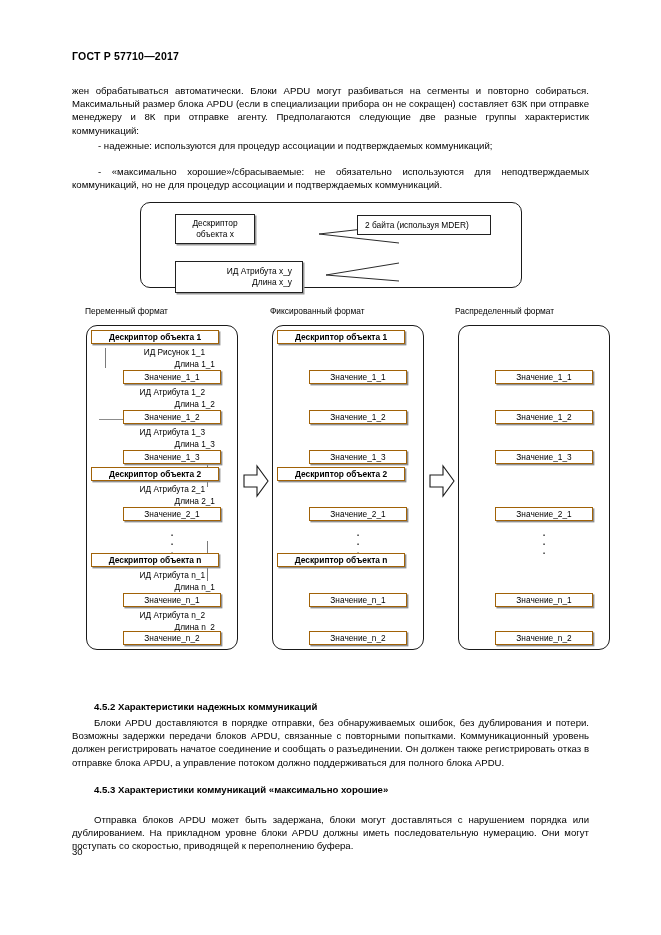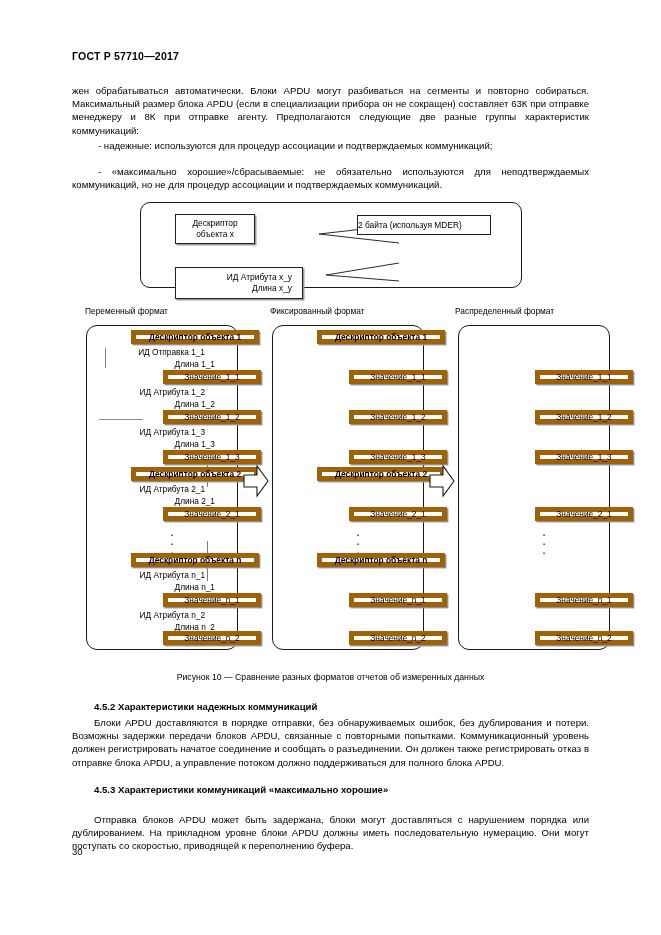--- a/index.html
+++ b/index.html
@@ -94,49 +94,48 @@
     font-size: 8.4px;
     line-height: 11px;
     display: flex;
     flex-direction: column;
     justify-content: center;
     align-items: center;
     text-align: center;
   }
   .sbox.shadow { box-shadow: 1.5px 1.5px 0 #9a9a9a; }
   .sbox.ralign { align-items: flex-end; padding-right: 10px; }
-  .sbox.lalign { align-items: flex-start; }
+  .sbox.lalign { align-items: flex-start; padding-left: 7px; }
 
   
   .col-title {
     position: absolute;
     font-size: 8.4px;
     text-align: left;
     white-space: nowrap;
   }
   .panel {
     position: absolute;
     box-sizing: border-box;
     border: 1px solid #1a1a1a;
     border-radius: 11px;
     background: #fff;
   }
   .fbox {
     position: absolute;
     box-sizing: border-box;
-    border: 5px solid #a16207;
+    border: 1px solid #a16207;
     background: #fff;
     font-size: 8.3px;
     line-height: 12px;
     display: flex;
     align-items: center;
     justify-content: center;
     white-space: nowrap;
     box-shadow: 1.4px 1.4px 0 #8f8f8f;
-    margin-left: 40px;
   }
   .fbox.bold { font-weight: bold; font-size: 8.4px; }
   .plain {
     position: absolute;
     font-size: 8.3px;
     line-height: 11px;
     white-space: nowrap;
   }
   .plain.r { text-align: right; }
   .tickline {
@@ -181,21 +180,21 @@
       <line x1="178" y1="31" x2="258" y2="40" stroke="#2b2b2b" stroke-width="1"></line>
       <line x1="185" y1="72" x2="258" y2="60" stroke="#2b2b2b" stroke-width="1"></line>
       <line x1="185" y1="72" x2="258" y2="78" stroke="#2b2b2b" stroke-width="1"></line>
     </svg>
 
     <div class="sbox shadow" style="left:34px;top:11px;width:80px;height:30px;">
       <span>Дескриптор</span>
       <span>объекта x</span>
     </div>
 
-    <div class="sbox shadow ralign" style="left:34px;top:64px;width:128px;height:32px;">
+    <div class="sbox shadow ralign" style="left:34px;top:58px;width:128px;height:32px;">
       <span>ИД Атрибута x_y</span>
       <span>Длина x_y</span>
     </div>
 
     <div class="sbox lalign" style="left:216px;top:12px;width:134px;height:20px;">
       <span>2 байта (используя MDER)</span>
     </div>
 
   </div>
 
@@ -205,21 +204,21 @@
 
   <div class="panel" style="left:86px;top:325px;width:152px;height:325px;">
 
     <div class="tickline" style="left:18px;top:22px;height:20px;"></div>
     <div class="hline" style="left:12px;top:93px;width:44px;"></div>
     <div class="tickline" style="left:120px;top:129px;height:32px;"></div>
     <div class="tickline" style="left:120px;top:215px;height:40px;"></div>
 
     <div class="fbox bold" style="left:4px;top:4px;width:128px;height:14px;">Дескриптор объекта 1</div>
 
-    <div class="plain r" style="left:10px;top:21px;width:108px;">ИД Отправка 1_1</div>
+    <div class="plain r" style="left:10px;top:21px;width:108px;">ИД Рисунок 1_1</div>
     <div class="plain r" style="left:10px;top:33px;width:118px;">Длина 1_1</div>
     <div class="fbox" style="left:36px;top:44px;width:98px;height:14px;">Значение_1_1</div>
 
     <div class="plain r" style="left:10px;top:61px;width:108px;">ИД Атрибута 1_2</div>
     <div class="plain r" style="left:10px;top:73px;width:118px;">Длина 1_2</div>
     <div class="fbox" style="left:36px;top:84px;width:98px;height:14px;">Значение_1_2</div>
 
     <div class="plain r" style="left:10px;top:101px;width:108px;">ИД Атрибута 1_3</div>
     <div class="plain r" style="left:10px;top:113px;width:118px;">Длина 1_3</div>
     <div class="fbox" style="left:36px;top:124px;width:98px;height:14px;">Значение_1_3</div>
@@ -277,21 +276,20 @@
     <div class="fbox" style="left:36px;top:84px;width:98px;height:14px;">Значение_1_2</div>
     <div class="fbox" style="left:36px;top:124px;width:98px;height:14px;">Значение_1_3</div>
     <div class="fbox" style="left:36px;top:181px;width:98px;height:14px;">Значение_2_1</div>
 
     <div class="dots" style="left:36px;top:201px;width:98px;">.<br>.<br>.</div>
 
     <div class="fbox" style="left:36px;top:267px;width:98px;height:14px;">Значение_n_1</div>
     <div class="fbox" style="left:36px;top:305px;width:98px;height:14px;">Значение_n_2</div>
   </div>
 
-  <div class="fig-caption">Рисунок 10 — Сравнение разных форматов отчетов об измеренных данных</div>
 
   <div class="section-head" style="top:700px;">4.5.2  Характеристики надежных коммуникаций</div>
   <div class="body-text indent" style="top:716px;">Блоки APDU доставляются в порядке отправки, без обнаруживаемых ошибок, без дублирования и потери. Возможны задержки передачи блоков APDU, связанные с повторными попытками. Коммуникационный уровень должен регистрировать начатое соединение и сообщать о разъединении. Он должен также регистрировать отказ в отправке блока APDU, а управление потоком должно поддерживаться для полного блока APDU.</div>
 
   <div class="section-head" style="top:783px;">4.5.3  Характеристики коммуникаций «максимально хорошие»</div>
   <div class="body-text indent" style="top:799px;margin-top:14px;">Отправка блоков APDU может быть задержана, блоки могут доставляться с нарушением порядка или дублированием. На прикладном уровне блоки APDU должны иметь последовательную нумерацию. Они могут поступать со скоростью, приводящей к переполнению буфера.</div>
 
   <div class="page-number">30</div>
 
 </div>

